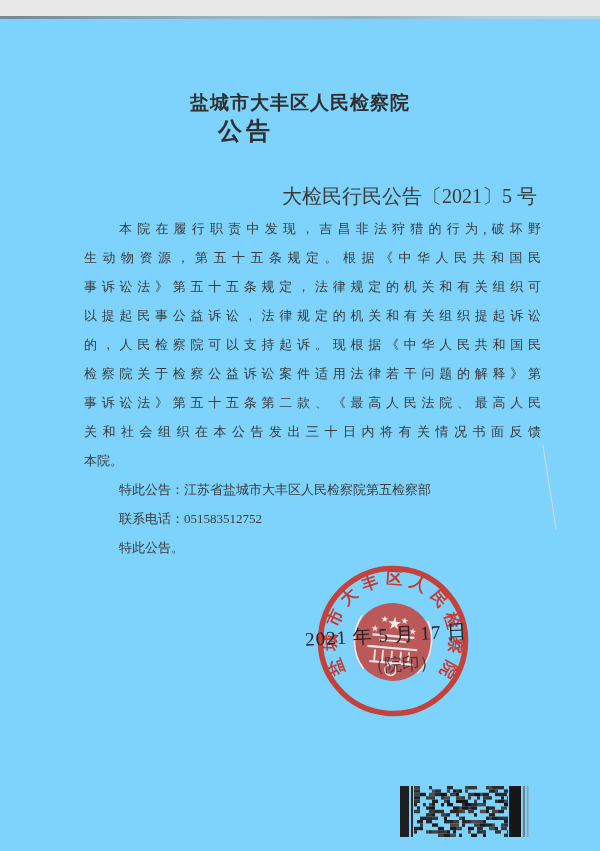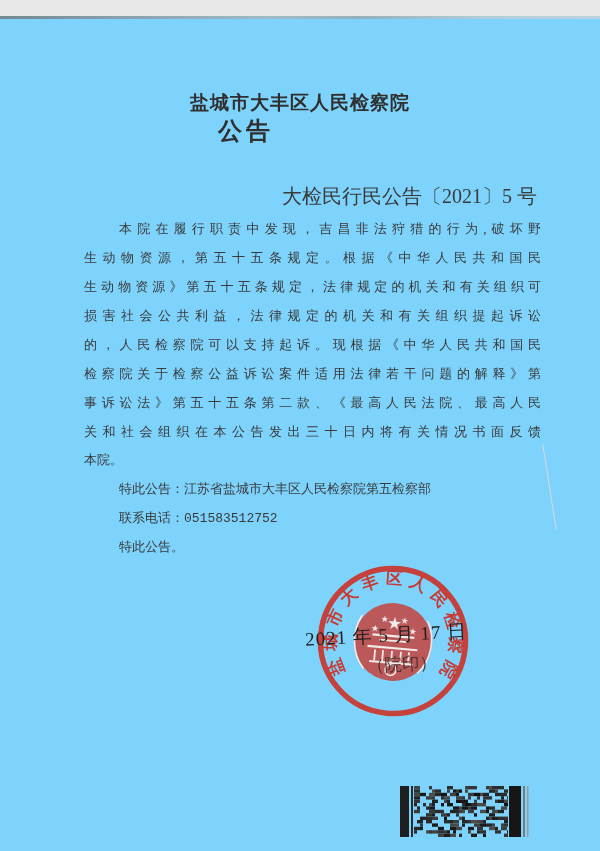--- a/index.html
+++ b/index.html
@@ -36,21 +36,21 @@
   .body-block{
     position:absolute;top:198px;left:84px;width:457px;
     font-size:13px;color:#3a3a3a;
   }
   .bline{
     height:29px;line-height:29px;white-space:nowrap;
     text-align:justify;text-align-last:justify;text-justify:inter-character;
     overflow:hidden;
   }
   .bline.indent{padding-left:35px;}
-  .bline.nojust{text-align:center;text-align-last:left;font-family:Liberation Mono, monospace;}
+  .bline.nojust{text-align:center;text-align-last:left;}
   .stamp-date{
     position:absolute;left:305px;top:606px;width:180px;
     font-size:19px;color:#24201f;letter-spacing:1px;
     transform:rotate(-3deg);z-index:5;white-space:nowrap;
   }
   .stamp-placeholder{
     position:absolute;left:367px;top:636px;
     font-size:17.5px;color:#43302c;opacity:.92;
     transform:rotate(-3deg);z-index:5;white-space:nowrap;
   }
@@ -70,22 +70,22 @@
   <div class="scan-edge-top"></div>
   <div class="scratch"></div>
 
   <div class="doc-title">盐城市大丰区人民检察院</div>
   <div class="doc-subtitle">公告</div>
   <div class="doc-number">大检民行民公告〔2021〕5 号</div>
 
   <div class="body-block">
     <div class="bline indent">本院在履行职责中发现，吉昌非法狩猎的行为,破坏野</div>
     <div class="bline">生动物资源，第五十五条规定。根据《中华人民共和国民</div>
-    <div class="bline">生动物资源》第五十五条规定，法律规定的机关和有关组织可</div>
-    <div class="bline">损害社会公共利益，法律规定的机关和有关组织提起诉讼</div>
+    <div class="bline">事诉讼法》第五十五条规定，法律规定的机关和有关组织可</div>
+    <div class="bline">以提起民事公益诉讼，法律规定的机关和有关组织提起诉讼</div>
     <div class="bline">的，人民检察院可以支持起诉。现根据《中华人民共和国民</div>
     <div class="bline">检察院关于检察公益诉讼案件适用法律若干问题的解释》第</div>
     <div class="bline">事诉讼法》第五十五条第二款、《最高人民法院、最高人民</div>
     <div class="bline">关和社会组织在本公告发出三十日内将有关情况书面反馈</div>
     <div class="bline nojust">本院。</div>
     <div class="bline nojust indent">特此公告：江苏省盐城市大丰区人民检察院第五检察部</div>
     <div class="bline nojust indent">联系电话：051583512752</div>
     <div class="bline nojust indent">特此公告。</div>
   </div>
 

